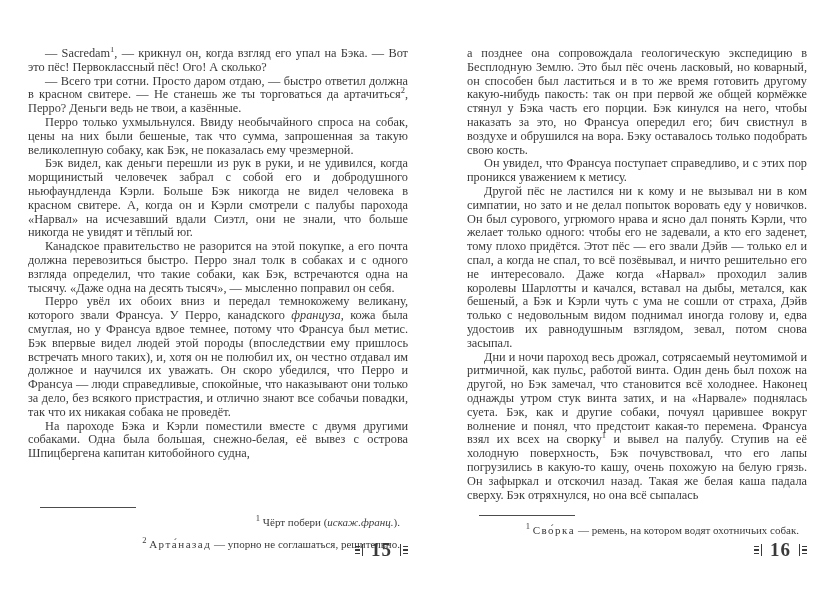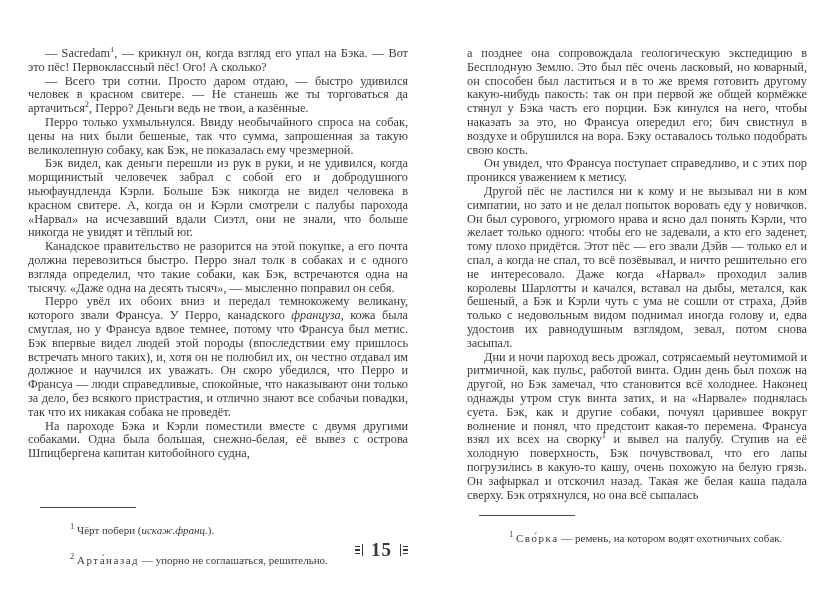--- a/index.html
+++ b/index.html
@@ -48,25 +48,25 @@
   }
   .page-left  .footnotes { top: 507px; }
   .page-right .footnotes { top: 515px; }
 
   .fn-rule {
     width: 96px; height: 0;
     border-top: 1px solid #4c4c4c;
     margin: 0 0 3px 12px;
   }
   .footnote {
-    margin: 16px;
+    margin: 8px;
     font-size: 11px;
     line-height: 13.5px;
     text-indent: 26px;
-    text-align: left;
+    text-align: right;
   }
 
   .pagenum-row {
     position: absolute;
     top: 539px; left: 0; right: 0;
     display: flex;
     align-items: center;
     justify-content: flex-end;
     gap: 8px;
     font-weight: bold;
@@ -98,21 +98,21 @@
   }
   .orn-left::before  { right: 2.6px; }
   .orn-right::before { left: 2.6px; }
 </style>
 </head>
 <body style="color: rgb(58, 58, 58); background: rgb(255, 255, 255);">
 
 <div class="page page-left">
   <div class="page-body">
       <p class="para"><span>— Sacredam</span><sup>1</sup><span>, — крикнул он, когда взгляд его упал на Бэка. — Вот это пёс! Первоклассный пёс! Ого! А сколько?</span></p>
-      <p class="para"><span>— Всего три сотни. Просто даром отдаю, — быстро удивился человек в красном свитере. — Не станешь же ты торговаться да артачиться</span><sup>2</sup><span>, Перро? Деньги ведь не твои, а казённые.</span></p>
+      <p class="para"><span>— Всего три сотни. Просто даром отдаю, — быстро ответил должна в красном свитере. — Не станешь же ты торговаться да артачиться</span><sup>2</sup><span>, Перро? Деньги ведь не твои, а казённые.</span></p>
       <p class="para"><span>Перро только ухмыльнулся. Ввиду необычайного спроса на собак, цены на них были бешеные, так что сумма, запрошенная за такую великолепную собаку, как Бэк, не показалась ему чрезмерной.</span></p>
       <p class="para"><span>Бэк видел, как деньги перешли из рук в руки, и не удивился, когда морщинистый человечек забрал с собой его и добродушного ньюфаундленда Кэрли. Больше Бэк никогда не видел человека в красном свитере. А, когда он и Кэрли смотрели с палубы парохода «Нарвал» на исчезавший вдали Сиэтл, они не знали, что больше никогда не увидят и тёплый юг.</span></p>
       <p class="para"><span>Канадское правительство не разорится на этой покупке, а его почта должна перевозиться быстро. Перро знал толк в собаках и с одного взгляда определил, что такие собаки, как Бэк, встречаются одна на тысячу. «Даже одна на десять тысяч», — мысленно поправил он себя.</span></p>
       <p class="para"><span>Перро увёл их обоих вниз и передал темнокожему великану, которого звали Франсуа. У Перро, канадского </span><i>француза</i><span>, кожа была смуглая, но у Франсуа вдвое темнее, потому что Франсуа был метис. Бэк впервые видел людей этой породы (впоследствии ему пришлось встречать много таких), и, хотя он не полюбил их, он честно отдавал им должное и научился их уважать. Он скоро убедился, что Перро и Франсуа — люди справедливые, спокойные, что наказывают они только за дело, без всякого пристрастия, и отлично знают все собачьи повадки, так что их никакая собака не проведёт.</span></p>
       <p class="para"><span>На пароходе Бэка и Кэрли поместили вместе с двумя другими собаками. Одна была большая, снежно-белая, её вывез с острова Шпицбергена капитан китобойного судна,</span></p>
     </div>
   <div class="footnotes">
     <div class="fn-rule"></div>
     <div>
         <p class="footnote"><sup>1</sup><span> Чёрт побери (</span><i>искаж.франц.</i><span>).</span></p>
@@ -132,13 +132,18 @@
       <p class="para"><span>Он увидел, что Франсуа поступает справедливо, и с этих пор проникся уважением к метису.</span></p>
       <p class="para"><span>Другой пёс не ластился ни к кому и не вызывал ни в ком симпатии, но зато и не делал попыток воровать еду у новичков. Он был сурового, угрюмого нрава и ясно дал понять Кэрли, что желает только одного: чтобы его не задевали, а кто его заденет, тому плохо придётся. Этот пёс — его звали Дэйв — только ел и спал, а когда не спал, то всё позёвывал, и ничто решительно его не интересовало. Даже когда «Нарвал» проходил залив королевы Шарлотты и качался, вставал на дыбы, метался, как бешеный, а Бэк и Кэрли чуть с ума не сошли от страха, Дэйв только с недовольным видом поднимал иногда голову и, едва удостоив их равнодушным взглядом, зевал, потом снова засыпал.</span></p>
       <p class="para"><span>Дни и ночи пароход весь дрожал, сотрясаемый неутомимой и ритмичной, как пульс, работой винта. Один день был похож на другой, но Бэк замечал, что становится всё холоднее. Наконец однажды утром стук винта затих, и на «Нарвале» поднялась суета. Бэк, как и другие собаки, почуял царившее вокруг волнение и понял, что предстоит какая-то перемена. Франсуа взял их всех на сворку</span><sup>1</sup><span> и вывел на палубу. Ступив на её холодную поверхность, Бэк почувствовал, что его лапы погрузились в какую-то кашу, очень похожую на белую грязь. Он зафыркал и отскочил назад. Такая же белая каша падала сверху. Бэк отряхнулся, но она всё сыпалась</span></p>
     </div>
   <div class="footnotes">
     <div class="fn-rule"></div>
     <div>
         <p class="footnote"><sup>1</sup><span> </span><span class="spaced">Сво́рка</span><span> — ремень, на котором водят охотничьих собак.</span></p>
       </div>
   </div>
+  <div class="pagenum-row">
+    <span class="orn orn-left"></span>
+    <span class="pagenum">16</span>
+    <span class="orn orn-right"></span>
+  </div>
 </div>
 
 </body></html>

